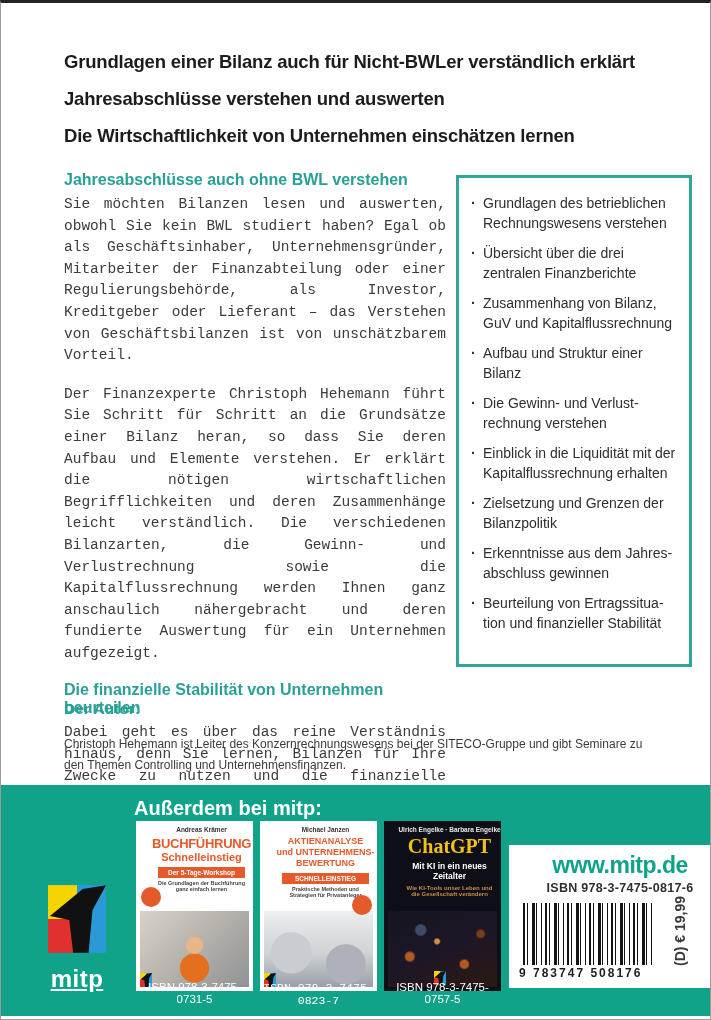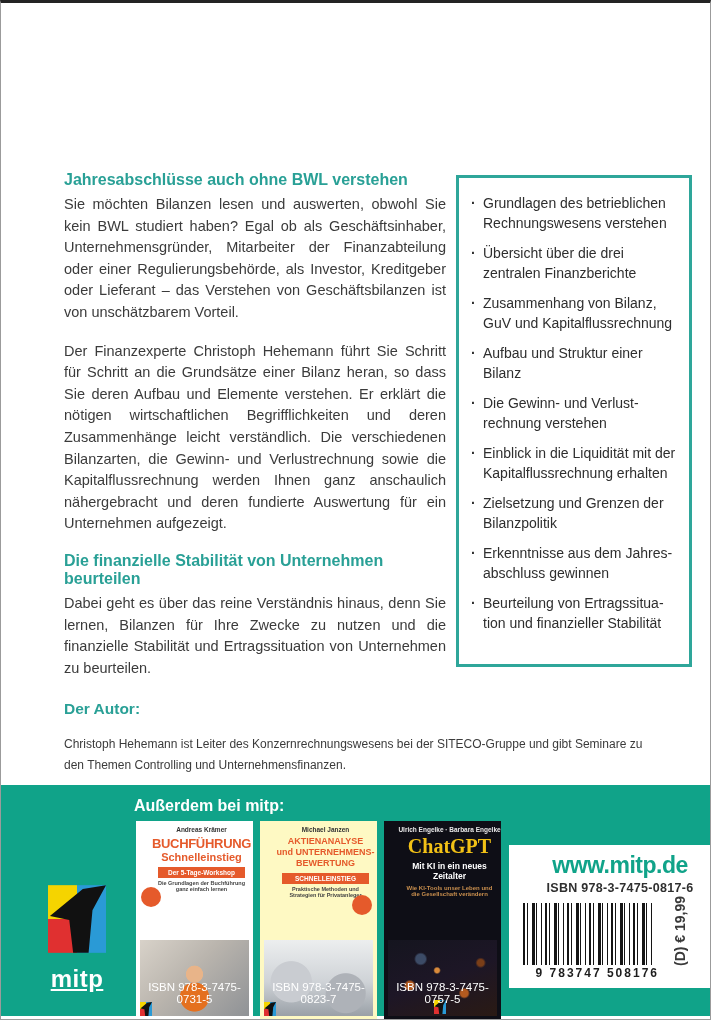--- a/index.html
+++ b/index.html
@@ -9,41 +9,41 @@
     border-top:3px solid #232323; border-left:1px solid #9b9b9b;
     border-right:1px solid #9b9b9b; border-bottom:1px solid #9b9b9b;
     box-sizing:border-box;
   }
   
   .headlines{position:absolute; left:63px; top:40px; right:40px; color:#1c1c1e;}
   .headlines div{font-size:18.5px; font-weight:bold; line-height:37px; letter-spacing:-0.2px;}
   
   .leftcol{position:absolute; left:63px; top:168px; width:382px;}
   .sec-head{color:#29a096; font-weight:bold; font-size:16px; margin:0 0 5px 0;}
-  .sec-body{color:#3b3b3b; font-size:14.5px; line-height:21.6px; text-align:justify; margin:0 0 17px 0;}
+  .sec-body{color:#3b3b3b; font-size:14.5px; line-height:21.6px; text-align:justify; margin:0 0 17px 0;font-family:Liberation Mono, monospace;}
   
   .bulletbox{
     position:absolute; left:455px; top:172px; width:236px; height:492px;
     border:3px solid #2ea69a; box-sizing:border-box; background:#fff;
     padding:16px 10px 10px 12px;
   }
   .bullet-item{display:flex; margin-bottom:11px; color:#2e2e2e; font-size:14px; line-height:19.5px;}
   .bullet-item .dot{flex:0 0 12px; font-weight:bold;}
   .bullet-item .txt{flex:1; text-align:left;}
   
   .authorblock{position:absolute; left:63px; top:697px; width:596px;}
   .author-label{color:#29a096; font-weight:bold; font-size:15.5px; margin-bottom:16px;}
   .author-text{color:#3b3b3b; font-size:12px; line-height:21px;}
   
   .band{position:absolute; left:0; top:782px; width:100%; height:231px; background:#10a389;}
-  .also-label{position:absolute; left:133px; top:12px; color:#ffffff; font-weight:bold; font-size:16px;}
-  
-  .cover{position:absolute; top:36px; width:117px; height:199px; box-sizing:border-box; overflow:hidden;padding-left:14px;}
+  .also-label{position:absolute; left:133px; top:12px; color:#ffffff; font-weight:bold; font-size:20px;}
+  
+  .cover{position:absolute; top:36px; width:117px; height:170px; box-sizing:border-box; overflow:hidden;padding-left:14px;}
   .cover.c1{left:135px; background:#ffffff;}
-  .cover.c2{left:259px; background:#fef9c3;}
+  .cover.c2{left:259px; background:#ffffff;}
   .cover.c3{left:383px; background:#0e0e16;}
   .cv-author{font-size:6.5px; color:#333; text-align:center; margin-top:5px; font-weight:bold;}
   .c1 .cv-title{color:#e55a2b; font-weight:bold; font-size:13px; text-align:center; margin-top:3px; letter-spacing:-0.3px;}
   .c1 .cv-sub{color:#e55a2b; font-weight:bold; font-size:11px; text-align:center;}
   .cv-banner{background:#e55a2b; color:#fff; font-weight:bold; font-size:6.5px; text-align:center; margin:4px 8px 2px 8px; padding:2px 0;}
   .cv-tagline{font-size:5.5px; color:#444; text-align:center; margin:1px 4px 3px 4px; font-weight:bold;}
   .cv-photo{position:absolute; left:4px; right:4px; bottom:4px; height:76px;}
   .c1 .cv-photo{background:
       radial-gradient(circle at 50% 45%, #e8b489 0 12%, transparent 13%),
       radial-gradient(circle at 50% 75%, #e4701f 0 18%, transparent 19%),
@@ -61,45 +61,50 @@
   .c3 .cv-sub{color:#ffffff; font-weight:bold; font-size:8.5px; text-align:center; margin-top:3px;}
   .c3 .cv-tagline{color:#c98f4e; font-size:6px; margin-top:4px;}
   .c3 .cv-photo{background:
       radial-gradient(circle at 20% 60%, #b35a1f 0 4%, transparent 6%),
       radial-gradient(circle at 45% 40%, #d98a3a 0 3%, transparent 5%),
       radial-gradient(circle at 70% 70%, #b35a1f 0 4%, transparent 6%),
       radial-gradient(circle at 85% 30%, #7a3e18 0 3%, transparent 5%),
       radial-gradient(circle at 30% 25%, #3c4b66 0 5%, transparent 7%),
       linear-gradient(160deg,#15151f 0%, #1d1626 50%, #2a1a14 100%);}
   .isbn-label{position:absolute; top:196px; width:117px; text-align:center; color:#ffffff; font-size:11.5px;}
-  .isbn-label.i1{left:135px;} .isbn-label.i2{left:259px;} .isbn-label.i3{left:383px;}
+  .isbn-label.i1{left:135px;} .isbn-label.i2{left:259px;font-family:Liberation Mono, monospace;} .isbn-label.i3{left:383px;}
   
   .mitp-logo{position:absolute; left:46px; top:100px; width:60px; text-align:center;}
   .mitp-word{color:#ffffff; font-weight:bold; font-size:24px; letter-spacing:0.5px; margin-top:8px;text-decoration:underline;}
   .mini-logo{position:absolute; left:4px; bottom:4px; width:12px; height:14px;}
   .c3 .mini-logo{left:50px; bottom:6px;}
   
   .shopbox{position:absolute; left:508px; top:60px; width:222px; height:143px; background:#ffffff;}
   .shop-url{color:#10a389; font-weight:bold; font-size:23px; text-align:center; margin-top:7px; letter-spacing:-0.5px;}
   .shop-isbn{color:#2f2f2f; font-size:12.5px; text-align:center; margin-top:2px; font-weight:bold; letter-spacing:0.3px;}
   .barcode{position:absolute; left:14px; top:58px; width:132px; height:62px;
     background:repeating-linear-gradient(90deg,
       #141414 0 2px,#fff 2px 4px,#141414 4px 5px,#fff 5px 9px,
       #141414 9px 12px,#fff 12px 13px,#141414 13px 14px,#fff 14px 18px,
       #141414 18px 19px,#fff 19px 22px);}
-  .barcode-digits{position:absolute; left:10px; top:121px; width:140px; text-align:right;
+  .barcode-digits{position:absolute; left:10px; top:121px; width:140px; text-align:left;
     color:#1d1d1d; font-size:12px; letter-spacing:2px; font-weight:bold;}
   .price{position:absolute; left:116px; top:78px; width:110px; text-align:center;
     transform:rotate(-90deg); color:#3a3a3a; font-weight:bold; font-size:14px;}
 </style>
 </head>
 <body>
 
 <div class="page">
 
+  <div class="headlines">
+    <div>Grundlagen einer Bilanz auch für Nicht-BWLer verständlich erklärt</div>
+    <div>Jahresabschlüsse verstehen und auswerten</div>
+    <div>Die Wirtschaftlichkeit von Unternehmen einschätzen lernen</div>
+  </div>
 
   <div class="leftcol">
     <div class="sec-head">Jahresabschlüsse auch ohne BWL verstehen</div>
     <div class="sec-body">Sie möchten Bilanzen lesen und auswerten, obwohl Sie kein BWL studiert haben? Egal ob als Geschäftsinhaber, Unternehmensgründer, Mitarbeiter der Finanzabteilung oder einer Regulierungsbehörde, als Investor, Kreditge­ber oder Lieferant – das Verstehen von Geschäftsbilanzen ist von unschätzbarem Vorteil.</div>
     <div class="sec-body">Der Finanzexperte Christoph Hehemann führt Sie Schritt für Schritt an die Grundsätze einer Bilanz heran, so dass Sie deren Aufbau und Elemente verstehen. Er erklärt die nötigen wirtschaftlichen Begrifflichkeiten und deren Zusammenhänge leicht verständlich. Die verschiedenen Bilanzarten, die Gewinn- und Verlustrechnung sowie die Kapitalflussrechnung werden Ihnen ganz anschaulich nähergebracht und deren fundierte Auswertung für ein Unternehmen aufgezeigt.</div>
     <div class="sec-head">Die finanzielle Stabilität von Unternehmen beurteilen</div>
     <div class="sec-body">Dabei geht es über das reine Verständnis hinaus, denn Sie lernen, Bilanzen für Ihre Zwecke zu nutzen und die finanzielle Stabilität und Ertragssituation von Unterneh­men zu beurteilen.</div>
   </div>
 
   <div class="bulletbox">

